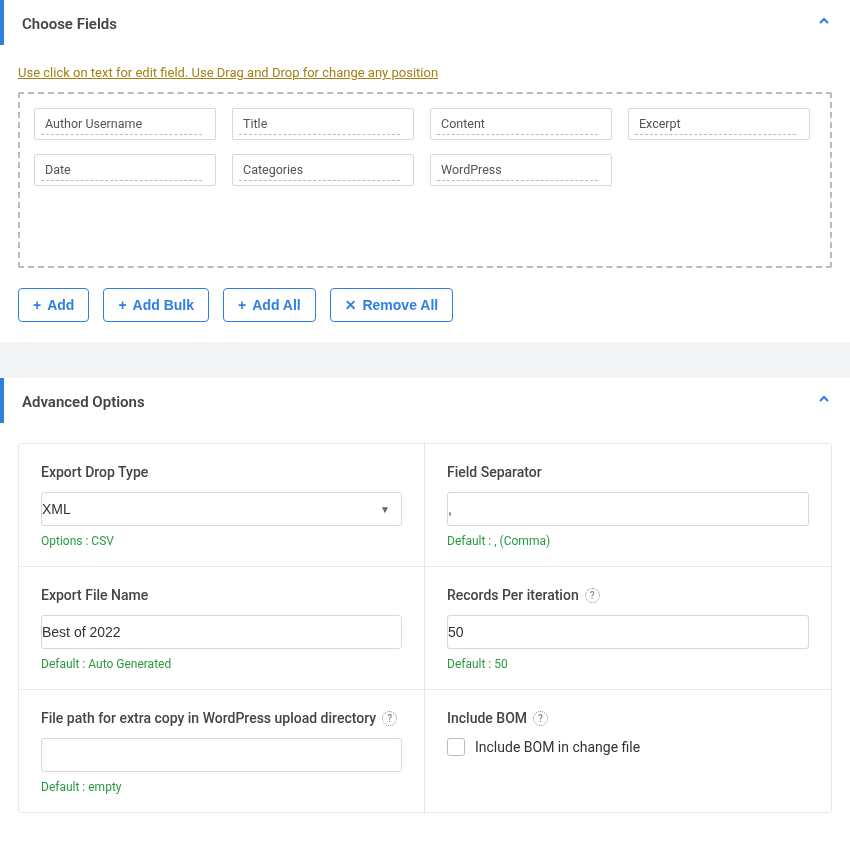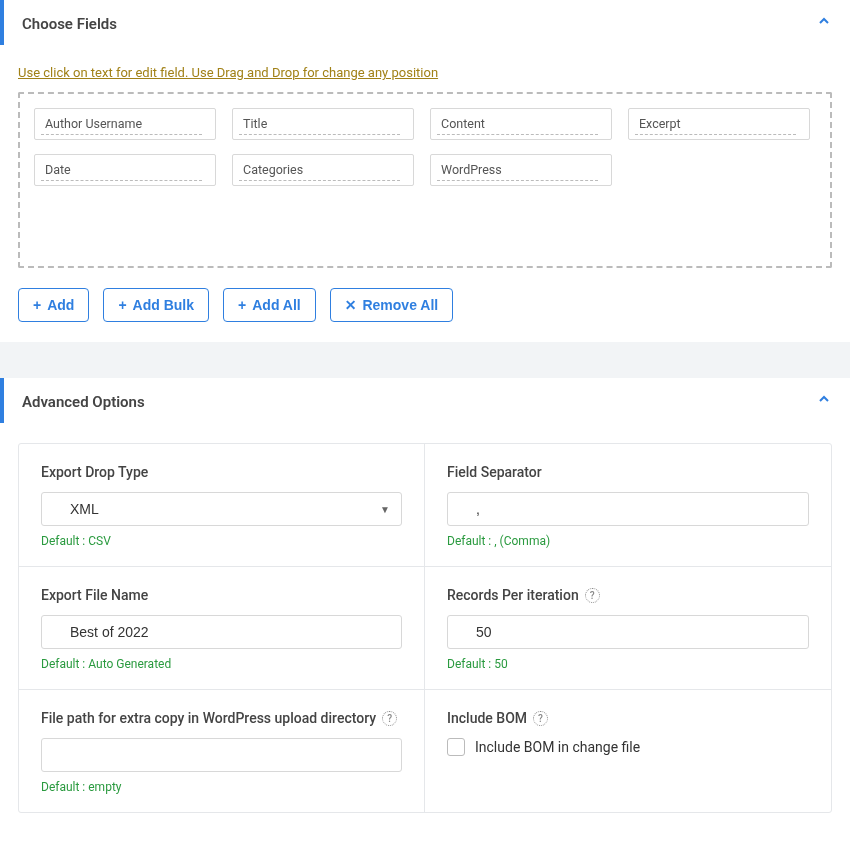--- a/index.html
+++ b/index.html
@@ -131,21 +131,21 @@
       color: #888;
       display: inline-flex;
       align-items: center;
       justify-content: center;
     }
     .select, .text-input {
       width: 100%;
       height: 34px;
       border: 1px solid #d8d8d8;
       border-radius: 3px;
-      padding: 0 28px;
+      padding: 0 0;
       font-size: 14px;
       color: #333;
       background: #fff;
     }
     .select {
       appearance: none;
       position: relative;
     }
     .select-wrap {
       position: relative;
@@ -253,21 +253,21 @@
     <div class="options-grid">
 
       <div class="options-cell">
         <div class="opt-label">Export Drop Type</div>
         <div class="select-wrap">
           <select class="select">
             <option>XML</option>
           </select>
           <span class="select-caret">▼</span>
         </div>
-        <div class="default-note">Default : CSV</div>
+        <div class="default-note">Options : CSV</div>
       </div>
 
       <div class="options-cell">
         <div class="opt-label">Field Separator</div>
         <input class="text-input" type="text" value="," style="">
         <div class="default-note">Default : , (Comma)</div>
       </div>
 
       <div class="options-cell">
         <div class="opt-label">Export File Name</div>

